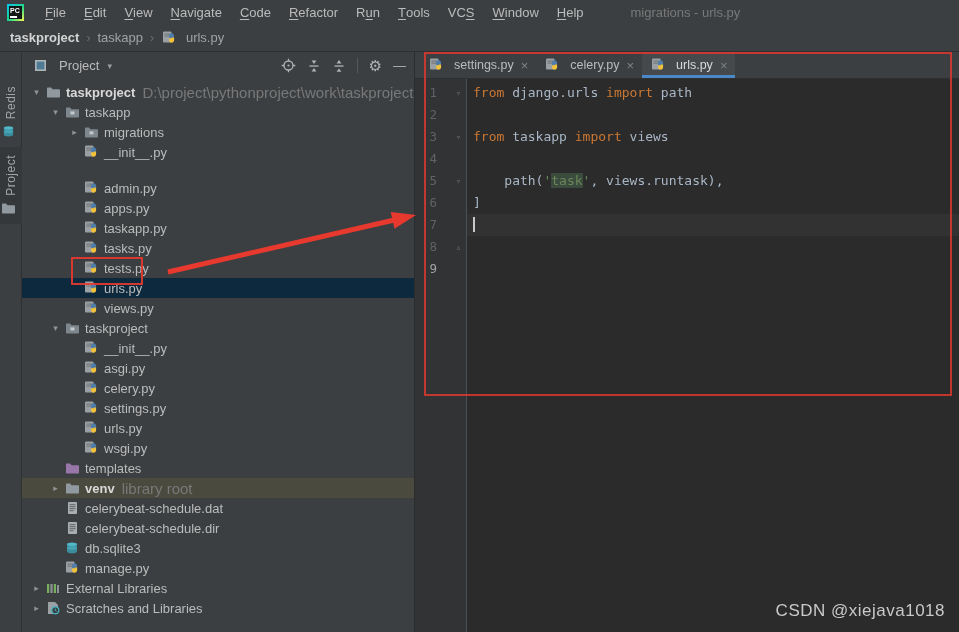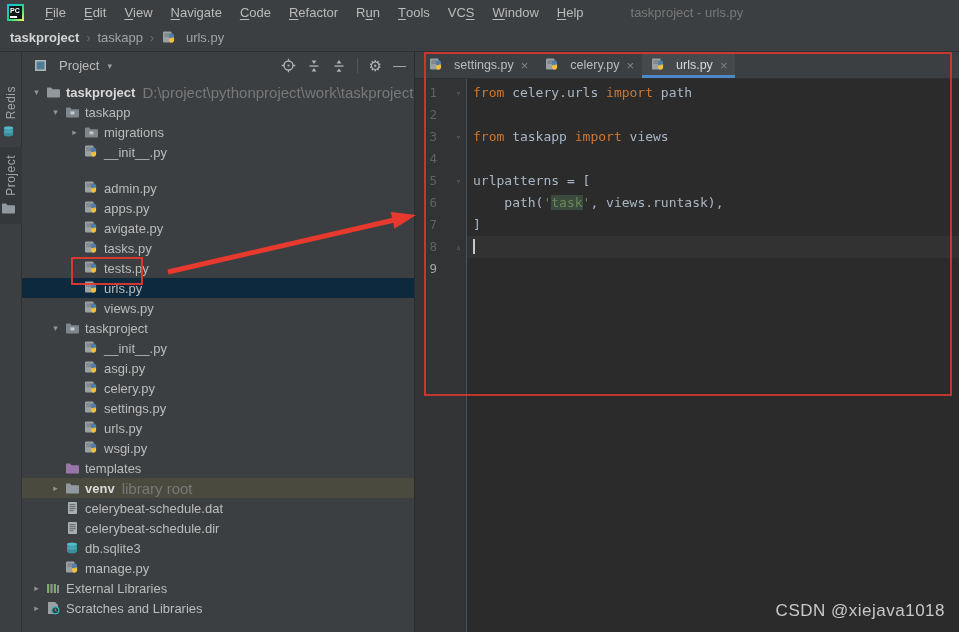--- a/index.html
+++ b/index.html
@@ -102,21 +102,21 @@
       <div class="menu-item"><u>V</u>iew</div>
       <div class="menu-item"><u>N</u>avigate</div>
       <div class="menu-item"><u>C</u>ode</div>
       <div class="menu-item"><u>R</u>efactor</div>
       <div class="menu-item">R<u>u</u>n</div>
       <div class="menu-item"><u>T</u>ools</div>
       <div class="menu-item">VC<u>S</u></div>
       <div class="menu-item"><u>W</u>indow</div>
       <div class="menu-item"><u>H</u>elp</div>
     </div>
-  <div class="win-title">taskproject - urls.py</div>
+  <div class="win-title">migrations - urls.py</div>
 </div>
 
 <div class="crumbs">
     <span class="crumb bold">
       <span>taskproject</span>
     </span>
     <span class="crumb-sep">›</span>
     <span class="crumb">
       <span>taskapp</span>
     </span>
@@ -267,21 +267,21 @@
         <span class="t-chevron"></span>
         <span class="t-icon">
           <svg width="14" height="14" viewBox="0 0 14 14">
             <rect x="1" y="0.5" width="8.5" height="11" rx="1" fill="#9aa0a3"></rect>
             <rect x="2.4" y="2.6" width="5.6" height="1" fill="#6d7376"></rect>
             <rect x="2.4" y="4.6" width="5.6" height="1" fill="#6d7376"></rect>
             <path d="M7.1 4.7c0-1.4 1.1-2.5 2.5-2.5s2.5 1.1 2.5 2.5v2.1H9.5v.7H7.1z" fill="#4e7cad"></path>
             <path d="M12.1 9.3c0 1.4-1.1 2.5-2.5 2.5S7.1 10.7 7.1 9.3V7.2h2.6v-.7h2.4z" fill="#f2c13a"></path>
           </svg>
         </span>
-        <span class="t-label">avigate.py</span>
+        <span class="t-label">taskapp.py</span>
       </div>
       <div class="tree-row" style="padding-left: 44px;">
         <span class="t-chevron"></span>
         <span class="t-icon">
           <svg width="14" height="14" viewBox="0 0 14 14">
             <rect x="1" y="0.5" width="8.5" height="11" rx="1" fill="#9aa0a3"></rect>
             <rect x="2.4" y="2.6" width="5.6" height="1" fill="#6d7376"></rect>
             <rect x="2.4" y="4.6" width="5.6" height="1" fill="#6d7376"></rect>
             <path d="M7.1 4.7c0-1.4 1.1-2.5 2.5-2.5s2.5 1.1 2.5 2.5v2.1H9.5v.7H7.1z" fill="#4e7cad"></path>
             <path d="M12.1 9.3c0 1.4-1.1 2.5-2.5 2.5S7.1 10.7 7.1 9.3V7.2h2.6v-.7h2.4z" fill="#f2c13a"></path>
@@ -581,25 +581,24 @@
         </div>
         <div class="g-row">
           <span class="g-num">8</span>
           <span class="g-fold">▵</span>
         </div>
         <div class="g-row cur">
           <span class="g-num">9</span>
         </div>
       </div>
     <div class="code">
-        <div class="code-line"><span class="seg kw">from </span><span class="seg def">celery.urls </span><span class="seg kw">import </span><span class="seg def">path</span></div>
+        <div class="code-line"><span class="seg kw">from </span><span class="seg def">django.urls </span><span class="seg kw">import </span><span class="seg def">path</span></div>
         <div class="code-line"></div>
         <div class="code-line"><span class="seg kw">from </span><span class="seg def">taskapp </span><span class="seg kw">import </span><span class="seg def">views</span></div>
         <div class="code-line"></div>
-        <div class="code-line"><span class="seg def">urlpatterns = [</span></div>
         <div class="code-line"><span class="seg def">    path(</span><span class="seg str">'</span><span class="seg strhl">task</span><span class="seg str">'</span><span class="seg def">, views.runtask),</span></div>
         <div class="code-line"><span class="seg def">]</span></div>
         <div class="code-line cur"><span class="caret"></span></div>
       </div>
   </div>
 </div>
 
 <svg class="anno" width="959" height="632">
   <rect id="anno-editor-box" fill="none" stroke-width="1.6" x="425" y="53" width="526" height="342" stroke="#e8392f"></rect>
   <rect id="anno-tree-box" fill="none" stroke-width="1.8" x="72" y="258" width="70" height="26" stroke="#e8392f"></rect>

